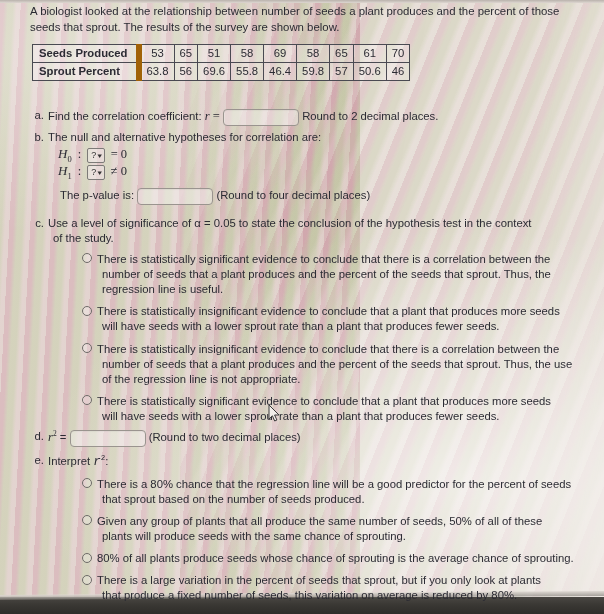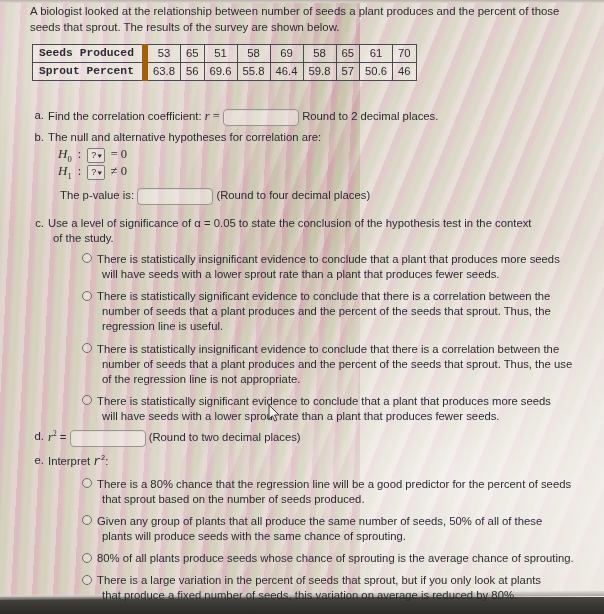--- a/index.html
+++ b/index.html
@@ -84,21 +84,20 @@
   table.data td{
     border:1px solid #4a4a52;
     padding:1px 5px;
     text-align:center;
     white-space:nowrap;
     height:13px;
   }
   table.data td.hdr{
     font-weight:bold;text-align:left;padding-left:6px;padding-right:8px;
     border-right:6px solid #a16207;
-    font-family:Liberation Mono, monospace;
   }
 
   .qa{position:absolute;left:30px;top:108px;width:556px;}
   .q{position:relative;margin-bottom:2px;}
   .qlbl{position:absolute;left:0;top:0;width:14px;text-align:right;}
   .qbody{margin-left:18px;}
 
   .inp{
     display:inline-block;vertical-align:middle;
     width:74px;height:15px;
@@ -228,28 +227,28 @@
     </div>
 
     <div class="q" style="margin-top:11px;">
       <span class="qlbl">c.</span>
       <div class="qbody">
         <div>Use a level of significance of α = 0.05 to state the conclusion of the hypothesis test in the context</div>
         <div style="margin-left:5px;">of the study.</div>
         <div class="opts">
           <div class="opt">
             <span class="radio"></span>
-            <span>There is statistically insignificant evidence to conclude that a plant that produces more seeds</span>
-            <span class="ln2">will have seeds with a lower sprout rate than a plant that produces fewer seeds.</span>
-          </div>
-          <div class="opt">
-            <span class="radio"></span>
             <span>There is statistically significant evidence to conclude that there is a correlation between the</span>
             <span class="ln2">number of seeds that a plant produces and the percent of the seeds that sprout. Thus, the</span>
             <span class="ln2">regression line is useful.</span>
+          </div>
+          <div class="opt">
+            <span class="radio"></span>
+            <span>There is statistically insignificant evidence to conclude that a plant that produces more seeds</span>
+            <span class="ln2">will have seeds with a lower sprout rate than a plant that produces fewer seeds.</span>
           </div>
           <div class="opt">
             <span class="radio"></span>
             <span>There is statistically insignificant evidence to conclude that there is a correlation between the</span>
             <span class="ln2">number of seeds that a plant produces and the percent of the seeds that sprout. Thus, the use</span>
             <span class="ln2">of the regression line is not appropriate.</span>
           </div>
           <div class="opt">
             <span class="radio"></span>
             <span>There is statistically significant evidence to conclude that a plant that produces more seeds</span>

